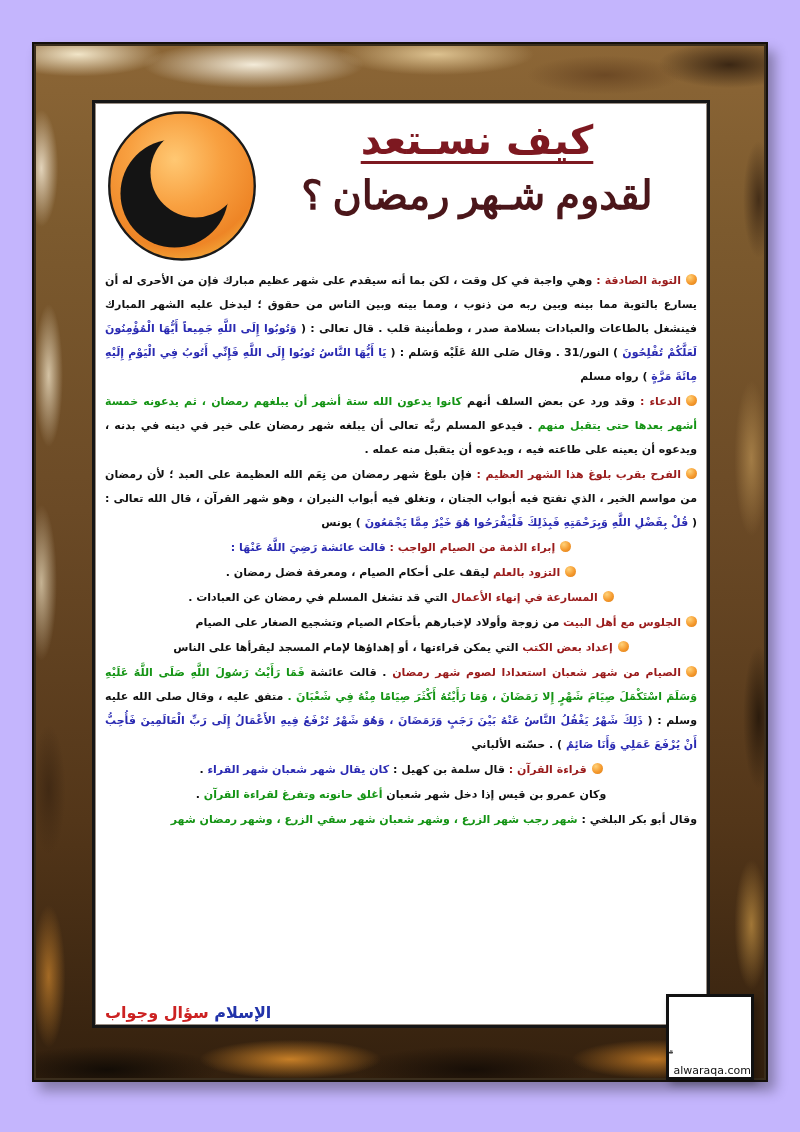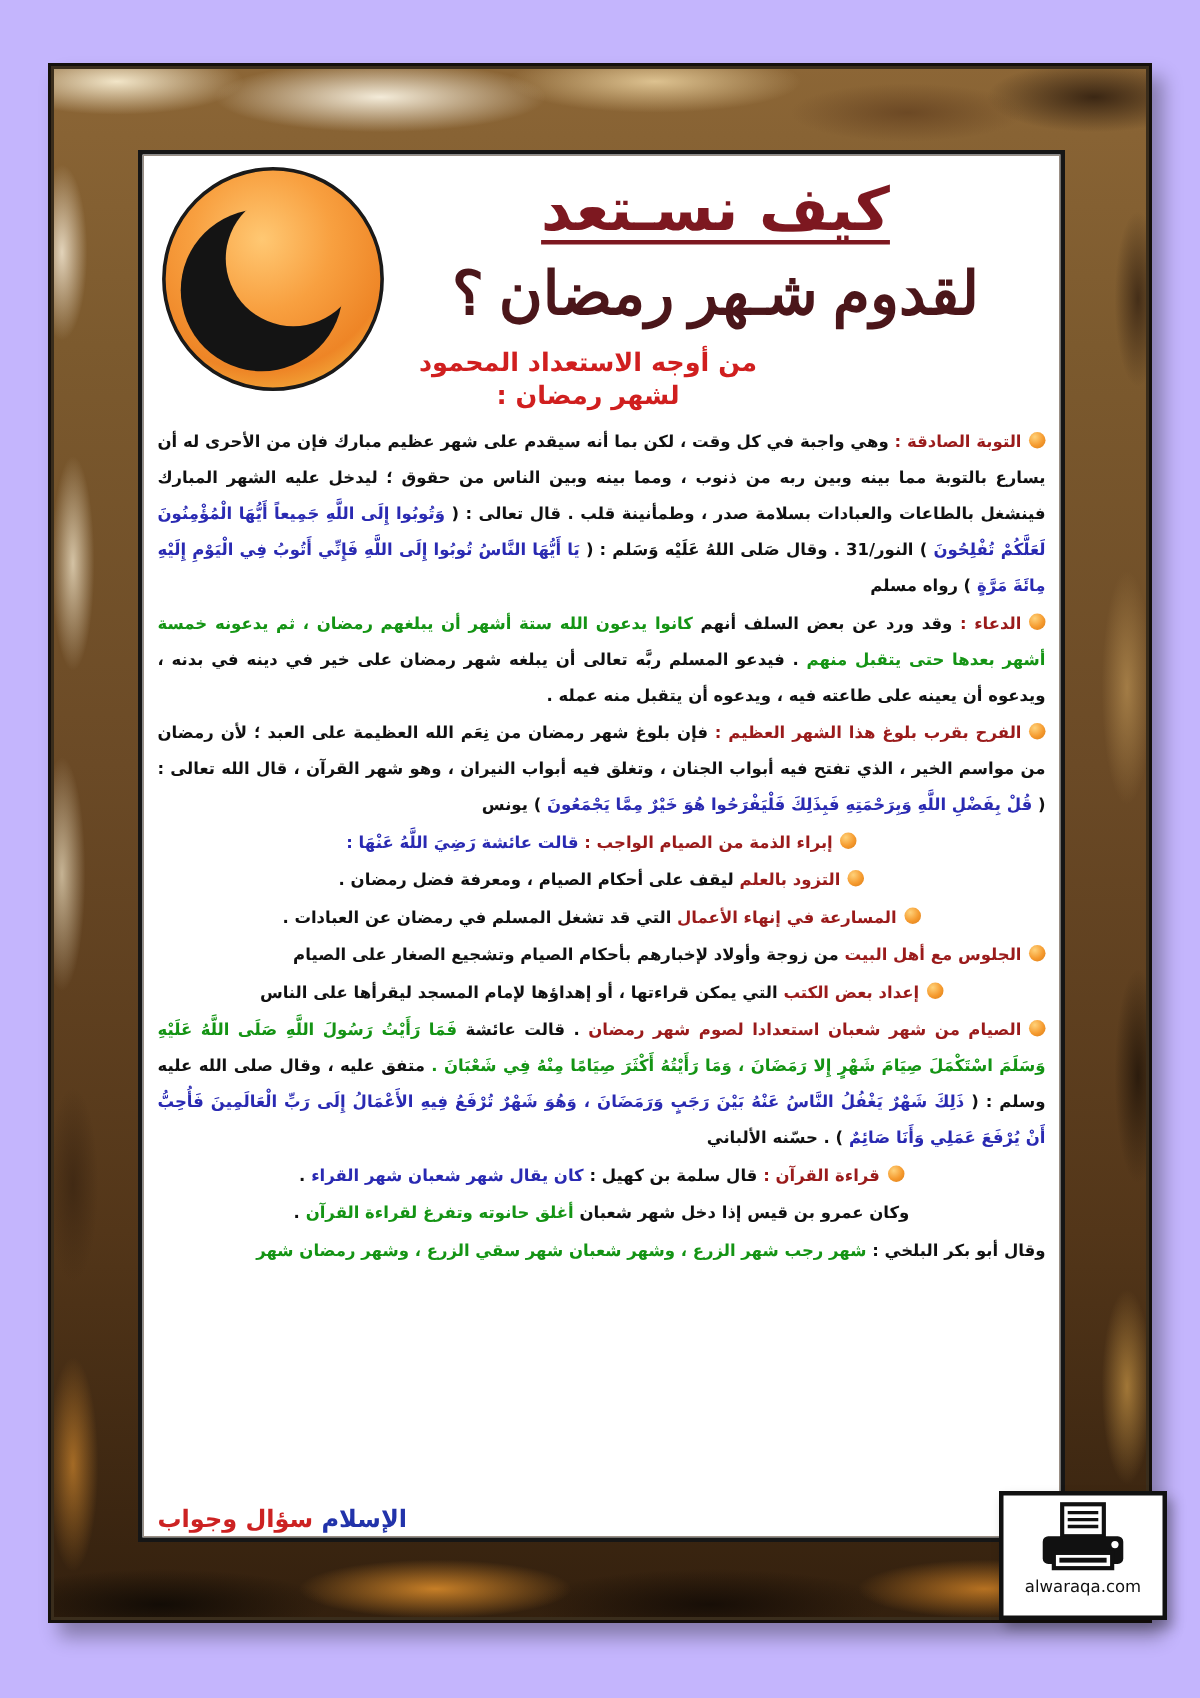--- a/index.html
+++ b/index.html
@@ -52,22 +52,22 @@
     background:radial-gradient(circle at 35% 30%, #ffd27a, #f59a2e 55%, #d97a14);vertical-align:-1px;}
   .c-maroon{color:#9a1b1b;}
   .c-black{color:#111;}
   .c-blue{color:#2a2ab2;}
   .c-green{color:#149414;}
   
   .footer{position:absolute;right:auto;left:10px;bottom:3px;font-size:16px;font-weight:700;direction:rtl;}
   .f-blue{color:#2233aa;}
   .f-red{color:#cc2222;}
   
-  .printbox{position:absolute;left:666px;top:994px;width:112px;height:86px;box-sizing:border-box;
-    background:#fff;border:3px solid #111;display:flex;flex-direction:column;align-items:center;
+  .printbox{position:absolute;left:666px;top:994px;width:88px;height:86px;box-sizing:border-box;
+    background:#fff;border:3px solid #111;display:flex;flex-direction:row;align-items:flex-end;
     justify-content:flex-start;padding-top:4px;z-index:5;box-shadow:4px 5px 8px rgba(0,0,0,.3);}
   .printbox svg{display:block;}
   .printlabel{font-size:11px;line-height:13px;color:#111;font-family:"DejaVu Sans",sans-serif;}
 </style>
 </head>
 <body>
 
 <div class="canvas">
 
   <div class="frame">
@@ -86,21 +86,20 @@
               <rect x="0" y="0" width="100" height="100" fill="#fff"></rect>
               <circle cx="59" cy="41" r="30" fill="#000"></circle>
             </mask>
           </defs>
           <ellipse cx="50" cy="50" rx="48.5" ry="49" fill="url(#lg)" stroke="#1a1a1a" stroke-width="1.6"></ellipse>
           <circle cx="45" cy="55" r="36" fill="#141414" mask="url(#cm)"></circle>
         </svg>
         <div class="titlecol">
           <div class="t1">كيف نسـتعد</div>
           <div class="t2">لقدوم شـهر رمضان ؟</div>
-          <div class="subtitle">من أوجه الاستعداد المحمود لشهر رمضان :</div>
         </div>
       </div>
 
       <div class="sections" id="sections">
           <div class="para"><span class="bullet"></span><span class="c-maroon">التوبة الصادقة : </span><span class="c-black">وهي واجبة في كل وقت ، لكن بما أنه سيقدم على شهر عظيم مبارك فإن من الأحرى له أن يسارع بالتوبة مما بينه وبين ربه من ذنوب ، ومما بينه وبين الناس من حقوق ؛ ليدخل عليه الشهر المبارك فينشغل بالطاعات والعبادات بسلامة صدر ، وطمأنينة قلب . قال تعالى : ( </span><span class="c-blue">وَتُوبُوا إِلَى اللَّهِ جَمِيعاً أَيُّهَا الْمُؤْمِنُونَ لَعَلَّكُمْ تُفْلِحُونَ</span><span class="c-black"> ) النور/31 . وقال صَلى اللهُ عَلَيْه وَسَلم : ( </span><span class="c-blue">يَا أَيُّهَا النَّاسُ تُوبُوا إِلَى اللَّهِ فَإِنِّي أَتُوبُ فِي الْيَوْمِ إِلَيْهِ مِائَةَ مَرَّةٍ</span><span class="c-black"> ) رواه مسلم</span></div>
           <div class="para"><span class="bullet"></span><span class="c-maroon">الدعاء : </span><span class="c-black">وقد ورد عن بعض السلف أنهم </span><span class="c-green">كانوا يدعون الله ستة أشهر أن يبلغهم رمضان ، ثم يدعونه خمسة أشهر بعدها حتى يتقبل منهم</span><span class="c-black"> . فيدعو المسلم ربَّه تعالى أن يبلغه شهر رمضان على خير في دينه في بدنه ، ويدعوه أن يعينه على طاعته فيه ، ويدعوه أن يتقبل منه عمله .</span></div>
           <div class="para"><span class="bullet"></span><span class="c-maroon">الفرح بقرب بلوغ هذا الشهر العظيم : </span><span class="c-black">فإن بلوغ شهر رمضان من نِعَم الله العظيمة على العبد ؛ لأن رمضان من مواسم الخير ، الذي تفتح فيه أبواب الجنان ، وتغلق فيه أبواب النيران ، وهو شهر القرآن ، قال الله تعالى : ( </span><span class="c-blue">قُلْ بِفَضْلِ اللَّهِ وَبِرَحْمَتِهِ فَبِذَلِكَ فَلْيَفْرَحُوا هُوَ خَيْرٌ مِمَّا يَجْمَعُونَ</span><span class="c-black"> ) يونس</span></div>
           <div class="para center"><span class="bullet"></span><span class="c-maroon">إبراء الذمة من الصيام الواجب : </span><span class="c-blue">قالت عائشة رَضِيَ اللَّهُ عَنْهَا :</span></div>
           <div class="para center"><span class="bullet"></span><span class="c-maroon">التزود بالعلم</span><span class="c-black"> ليقف على أحكام الصيام ، ومعرفة فضل رمضان .</span></div>
           <div class="para center"><span class="bullet"></span><span class="c-maroon">المسارعة في إنهاء الأعمال</span><span class="c-black"> التي قد تشغل المسلم في رمضان عن العبادات .</span></div>

